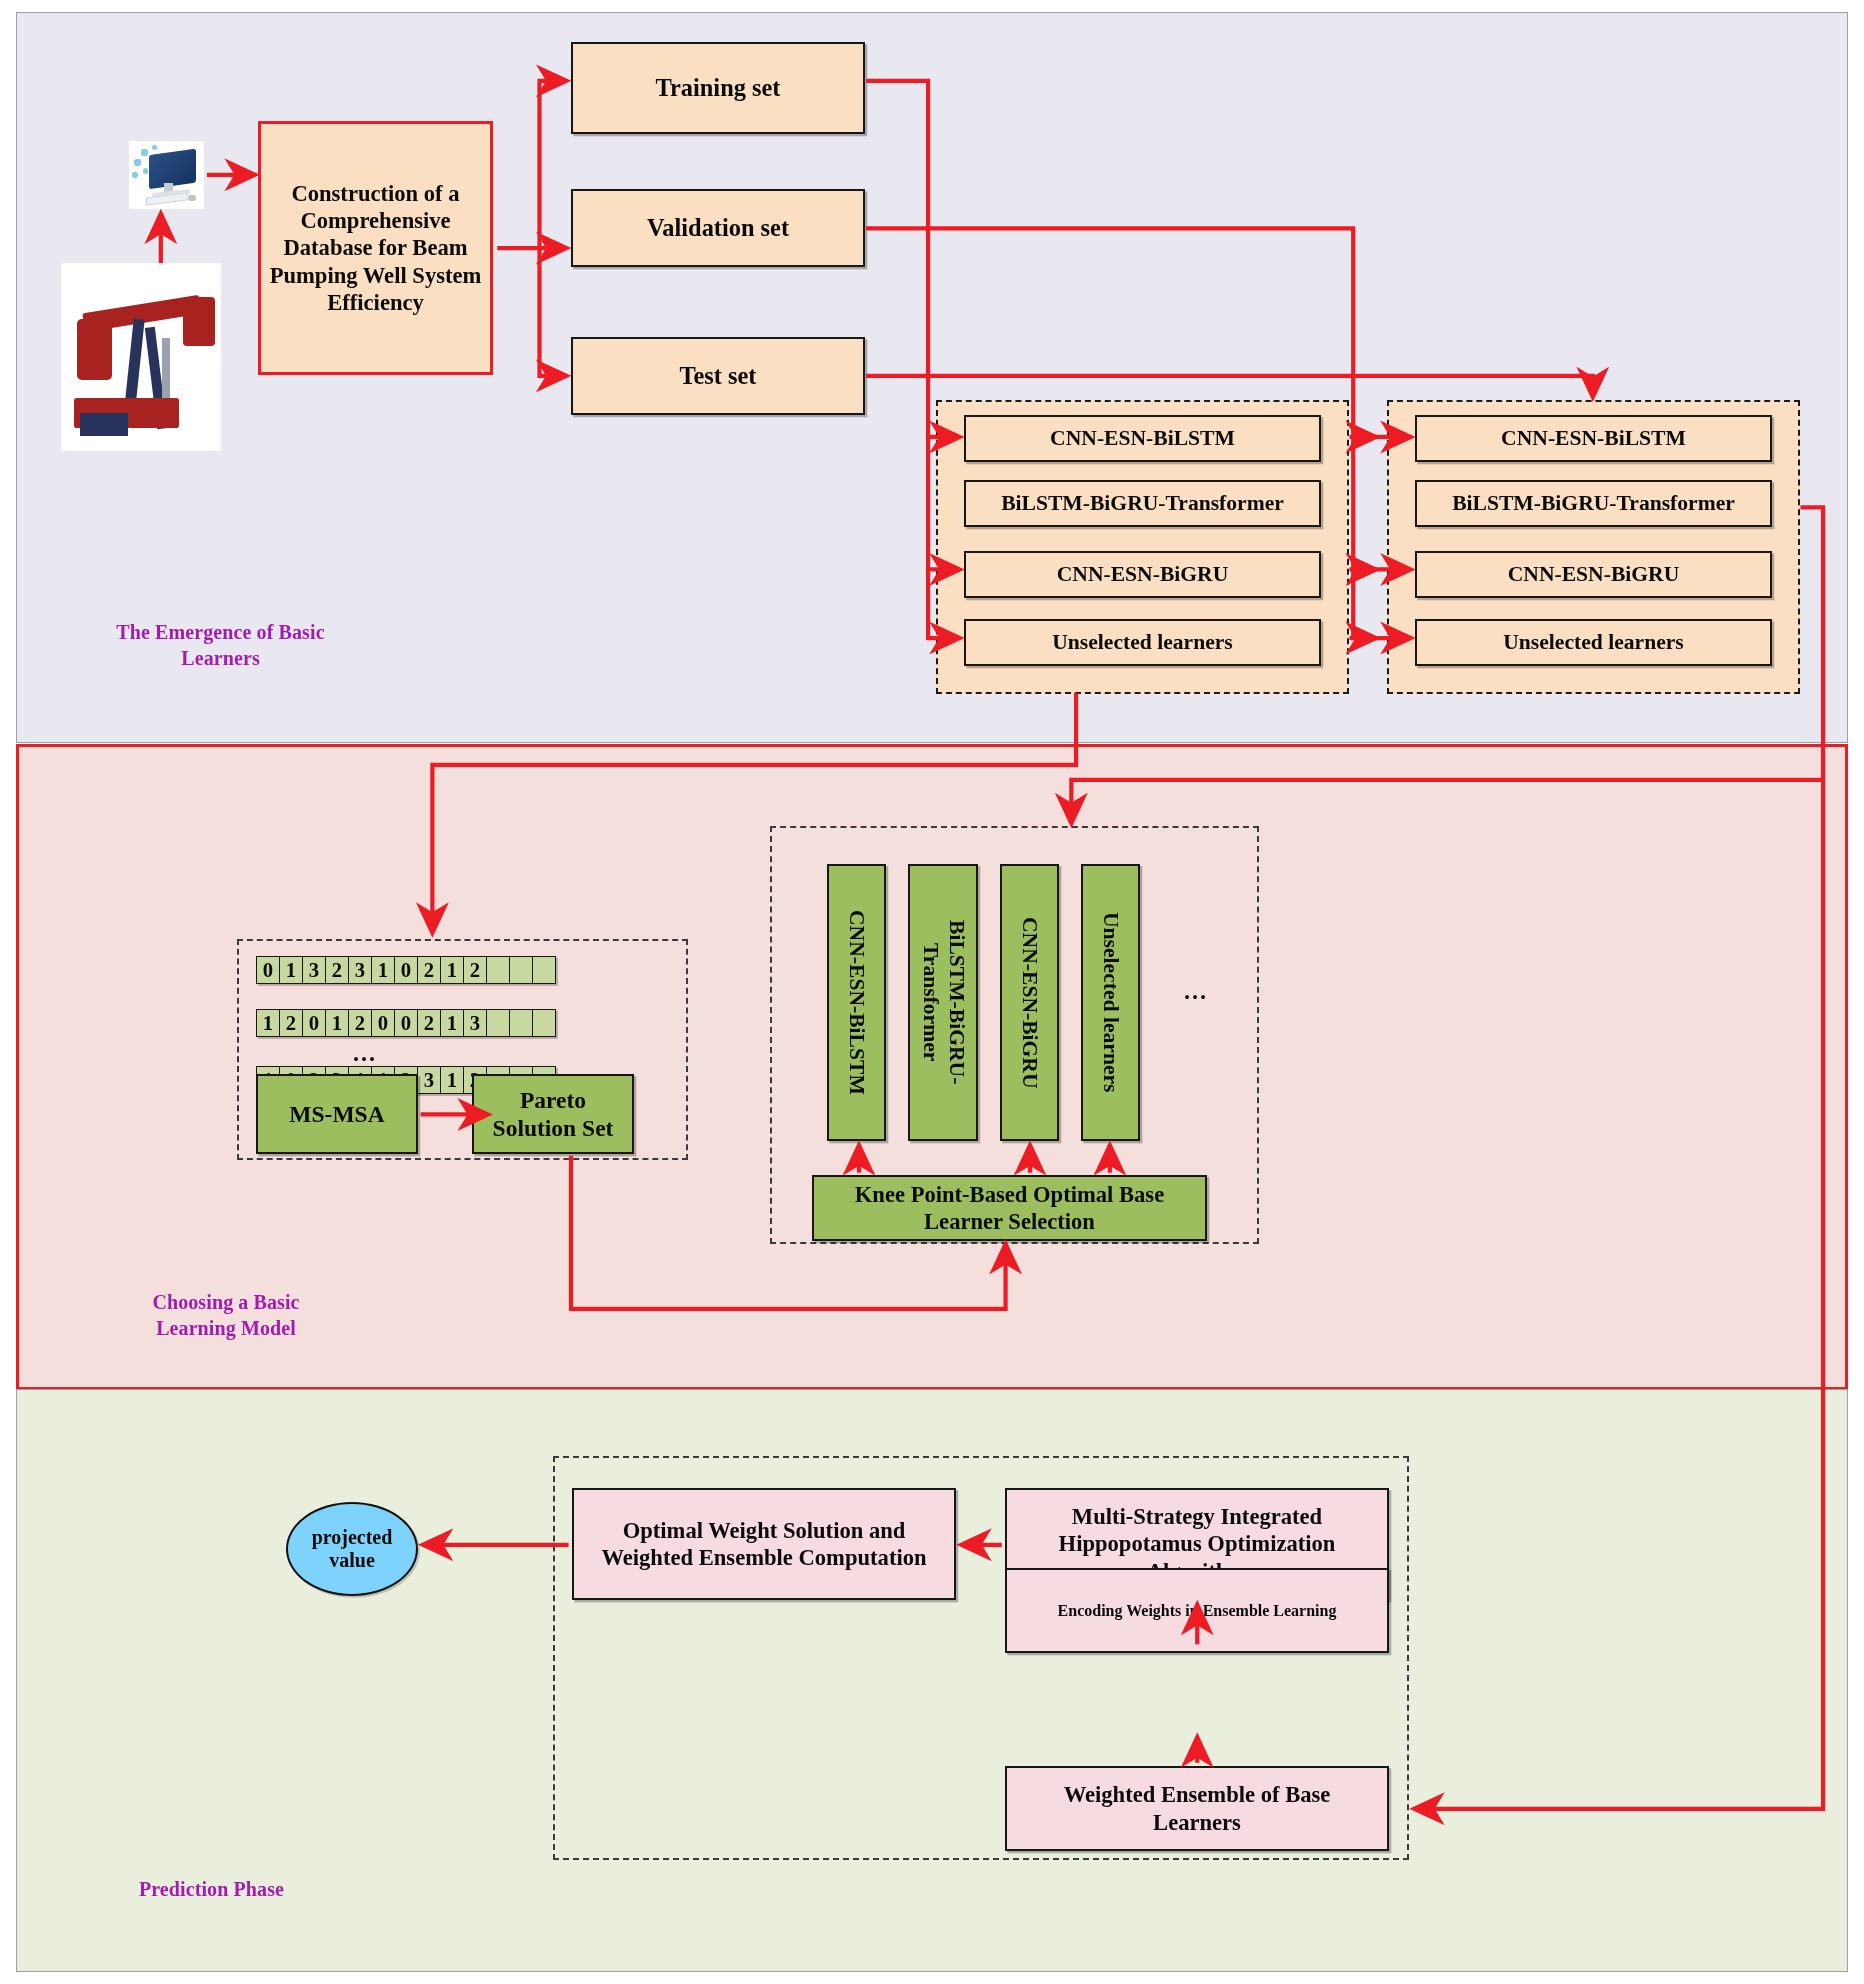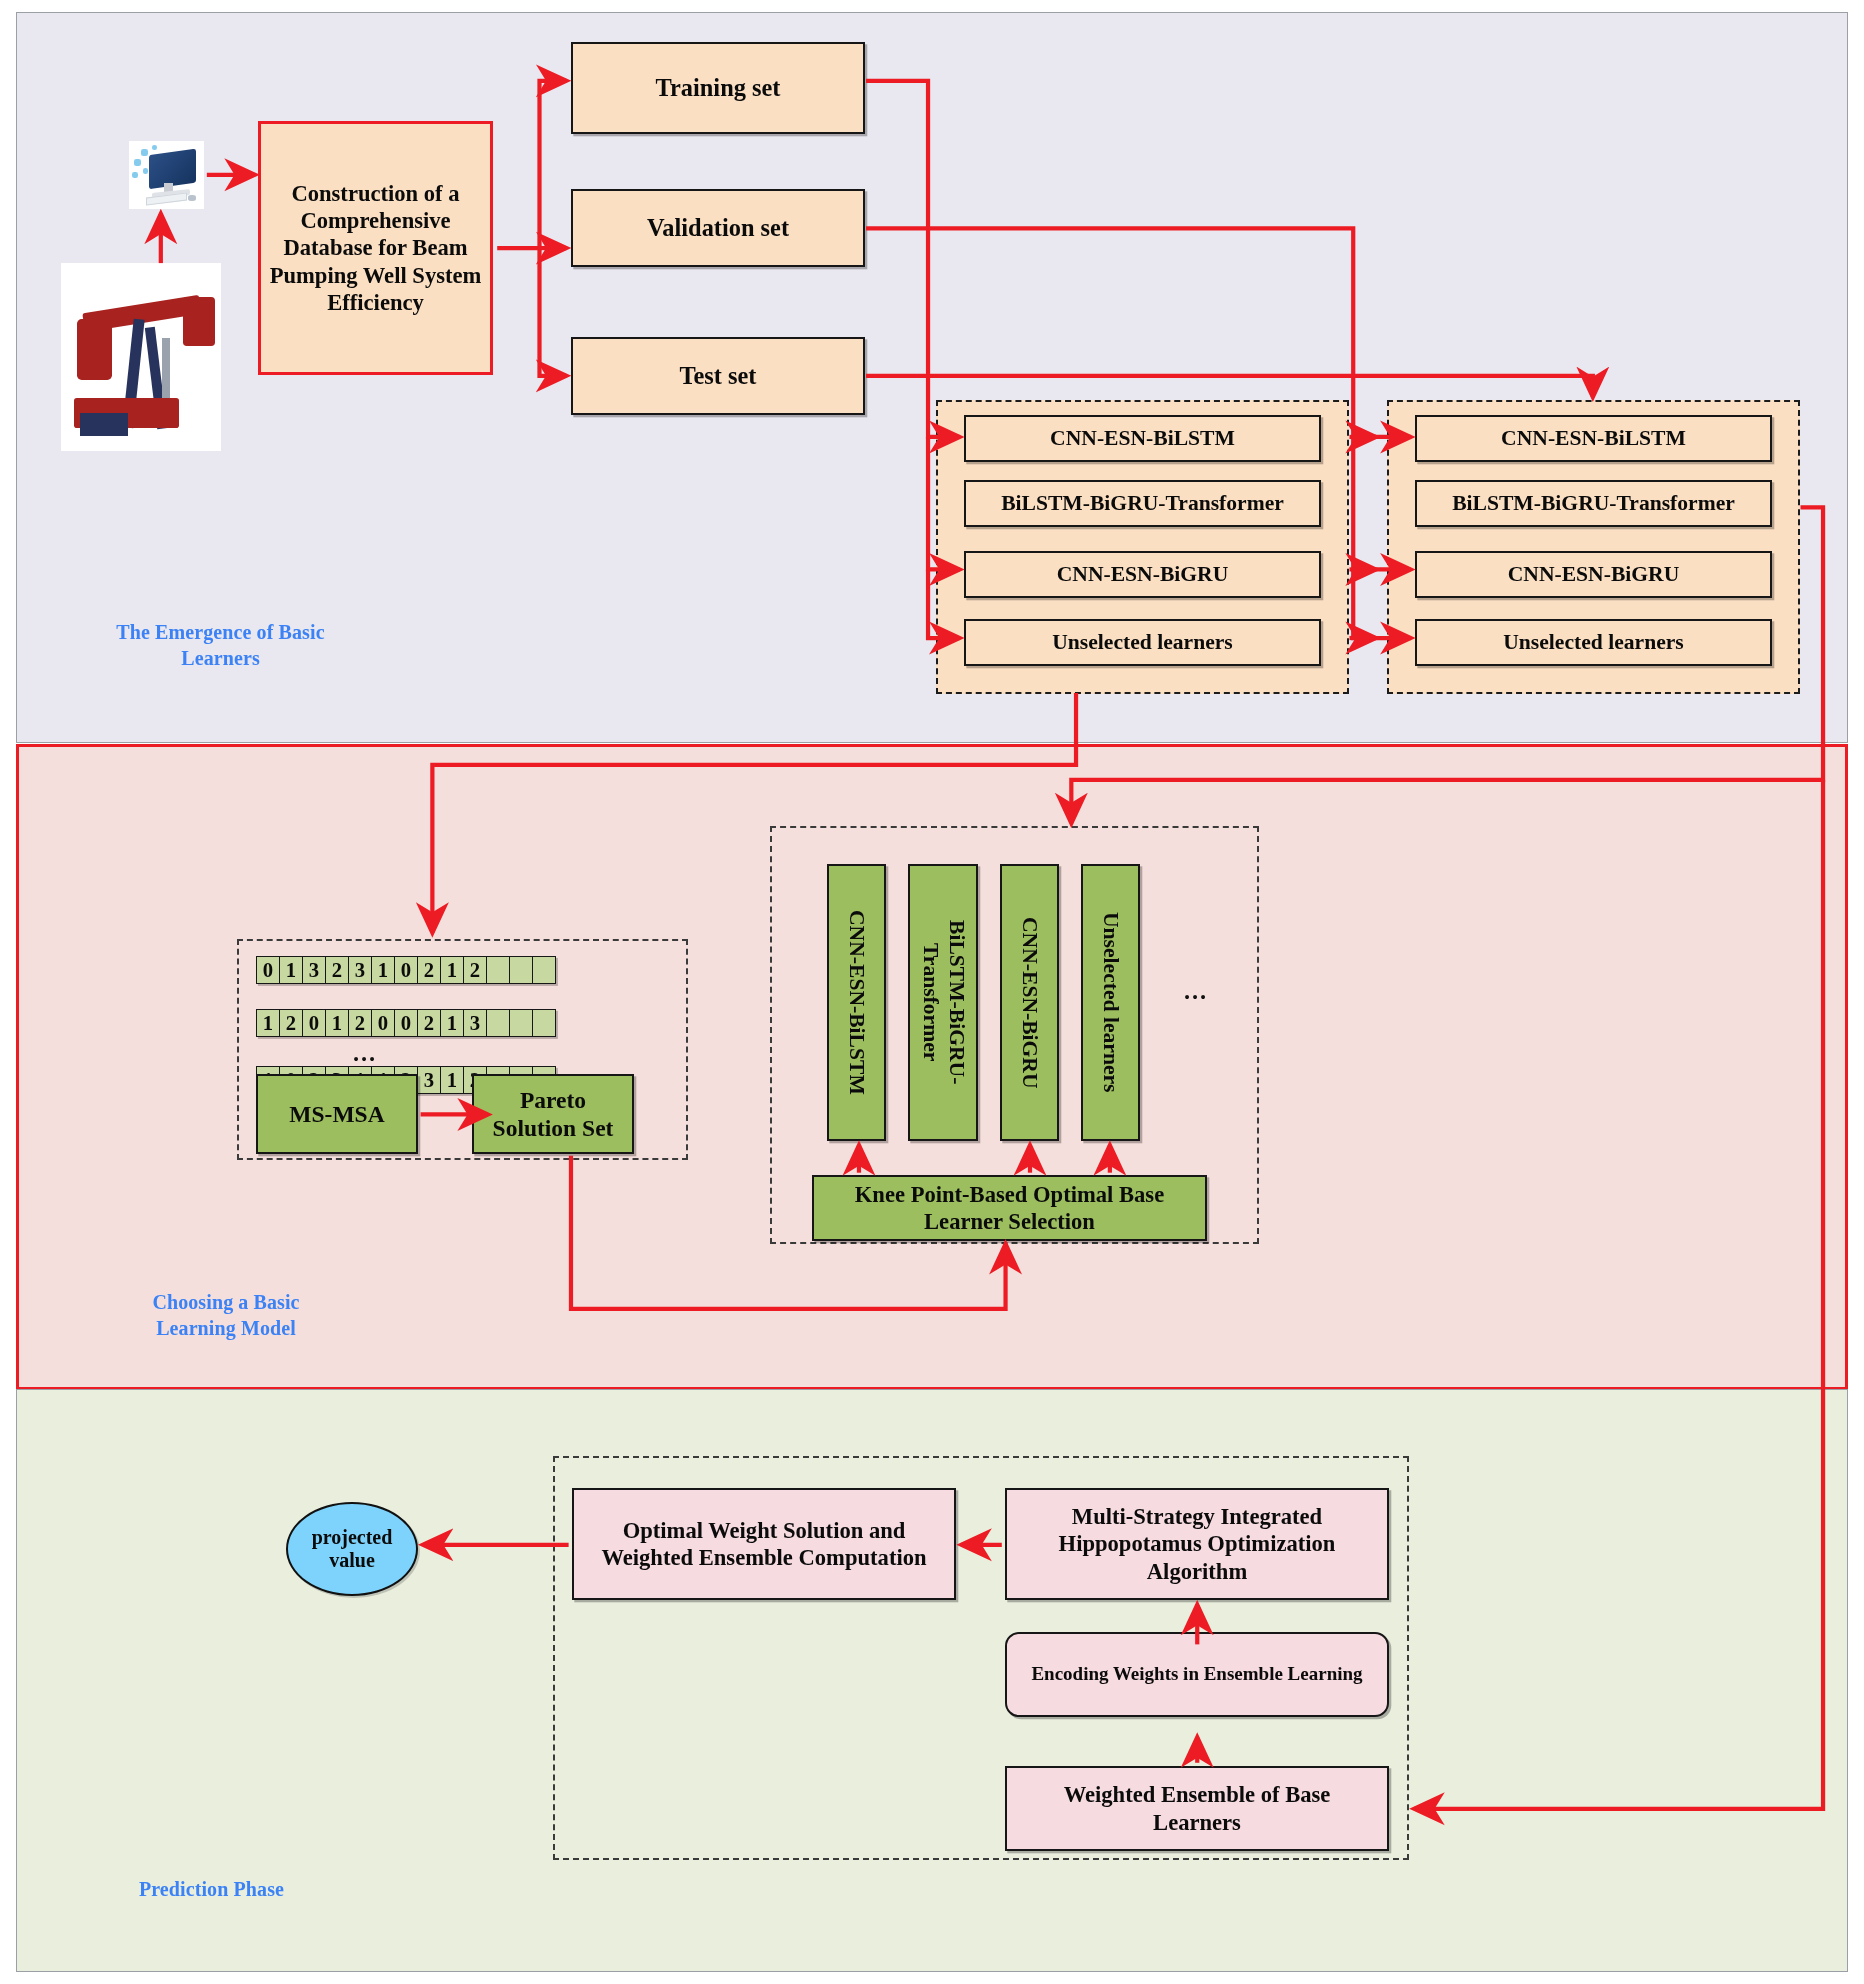--- a/index.html
+++ b/index.html
@@ -9,21 +9,21 @@
     font-family:"Liberation Serif", serif;
     background:#ffffff;
     overflow:hidden;
   }
   .band{position:absolute;left:16px;width:1832px;box-sizing:border-box;}
   #band-learners{top:12.2px;height:731px;background:#e9e7ef;border:1.4px solid #9aa0a6;}
   #band-choose{top:744px;height:646px;background:#f5dfdc;border:3.3px solid #ec1c24;}
   #band-predict{top:1389px;height:583px;background:#e9eedd;border:1.4px solid #9aa0a6;}
 
   .band-label{
-    position:absolute;color:#3b82f6;font-weight:bold;font-size:20px;
+    position:absolute;color:#a21caf;font-weight:bold;font-size:20px;
     line-height:1.28;text-align:center;letter-spacing:0.1px;
   }
 
   
   .node{
     position:absolute;box-sizing:border-box;
     display:flex;align-items:center;justify-content:center;text-align:center;
     font-weight:bold;color:#0b0b0b;line-height:1.2;
     border:2.3px solid #161616;
     box-shadow:2.3px 2.3px 0 rgba(0,0,0,.28);
@@ -257,21 +257,21 @@
   </div>
 
   <div class="node pink" style="left:572px;top:1488px;width:384px;height:112px;font-size:22.6px;padding:0 10.3px;">
     <span>Optimal Weight Solution and Weighted Ensemble Computation</span>
   </div>
 
   <div class="node pink" style="left:1005px;top:1488px;width:384px;height:112px;font-size:22.6px;padding:0 10.3px;">
     <span>Multi-Strategy Integrated Hippopotamus Optimization Algorithm</span>
   </div>
 
-  <div class="node pink" style="left:1005px;top:1632px;width:384px;height:85px;font-size:19px;padding:0 10.3px;border-radius:14px;">
+  <div class="node pink" style="left:1005px;top:1568px;width:384px;height:85px;font-size:16px;padding:0 10.3px;">
     <span>Encoding Weights in Ensemble Learning</span>
   </div>
 
   <div class="node pink" style="left:1005px;top:1766px;width:384px;height:85px;font-size:22.6px;padding:0 10.3px;">
     <span>Weighted Ensemble of Base Learners</span>
   </div>
 
   <svg class="links" viewBox="0 0 3969 4225" xmlns="http://www.w3.org/2000/svg">
     <defs>
       <marker id="ah" markerWidth="9" markerHeight="9" refX="7.2" refY="4.5" orient="auto">

